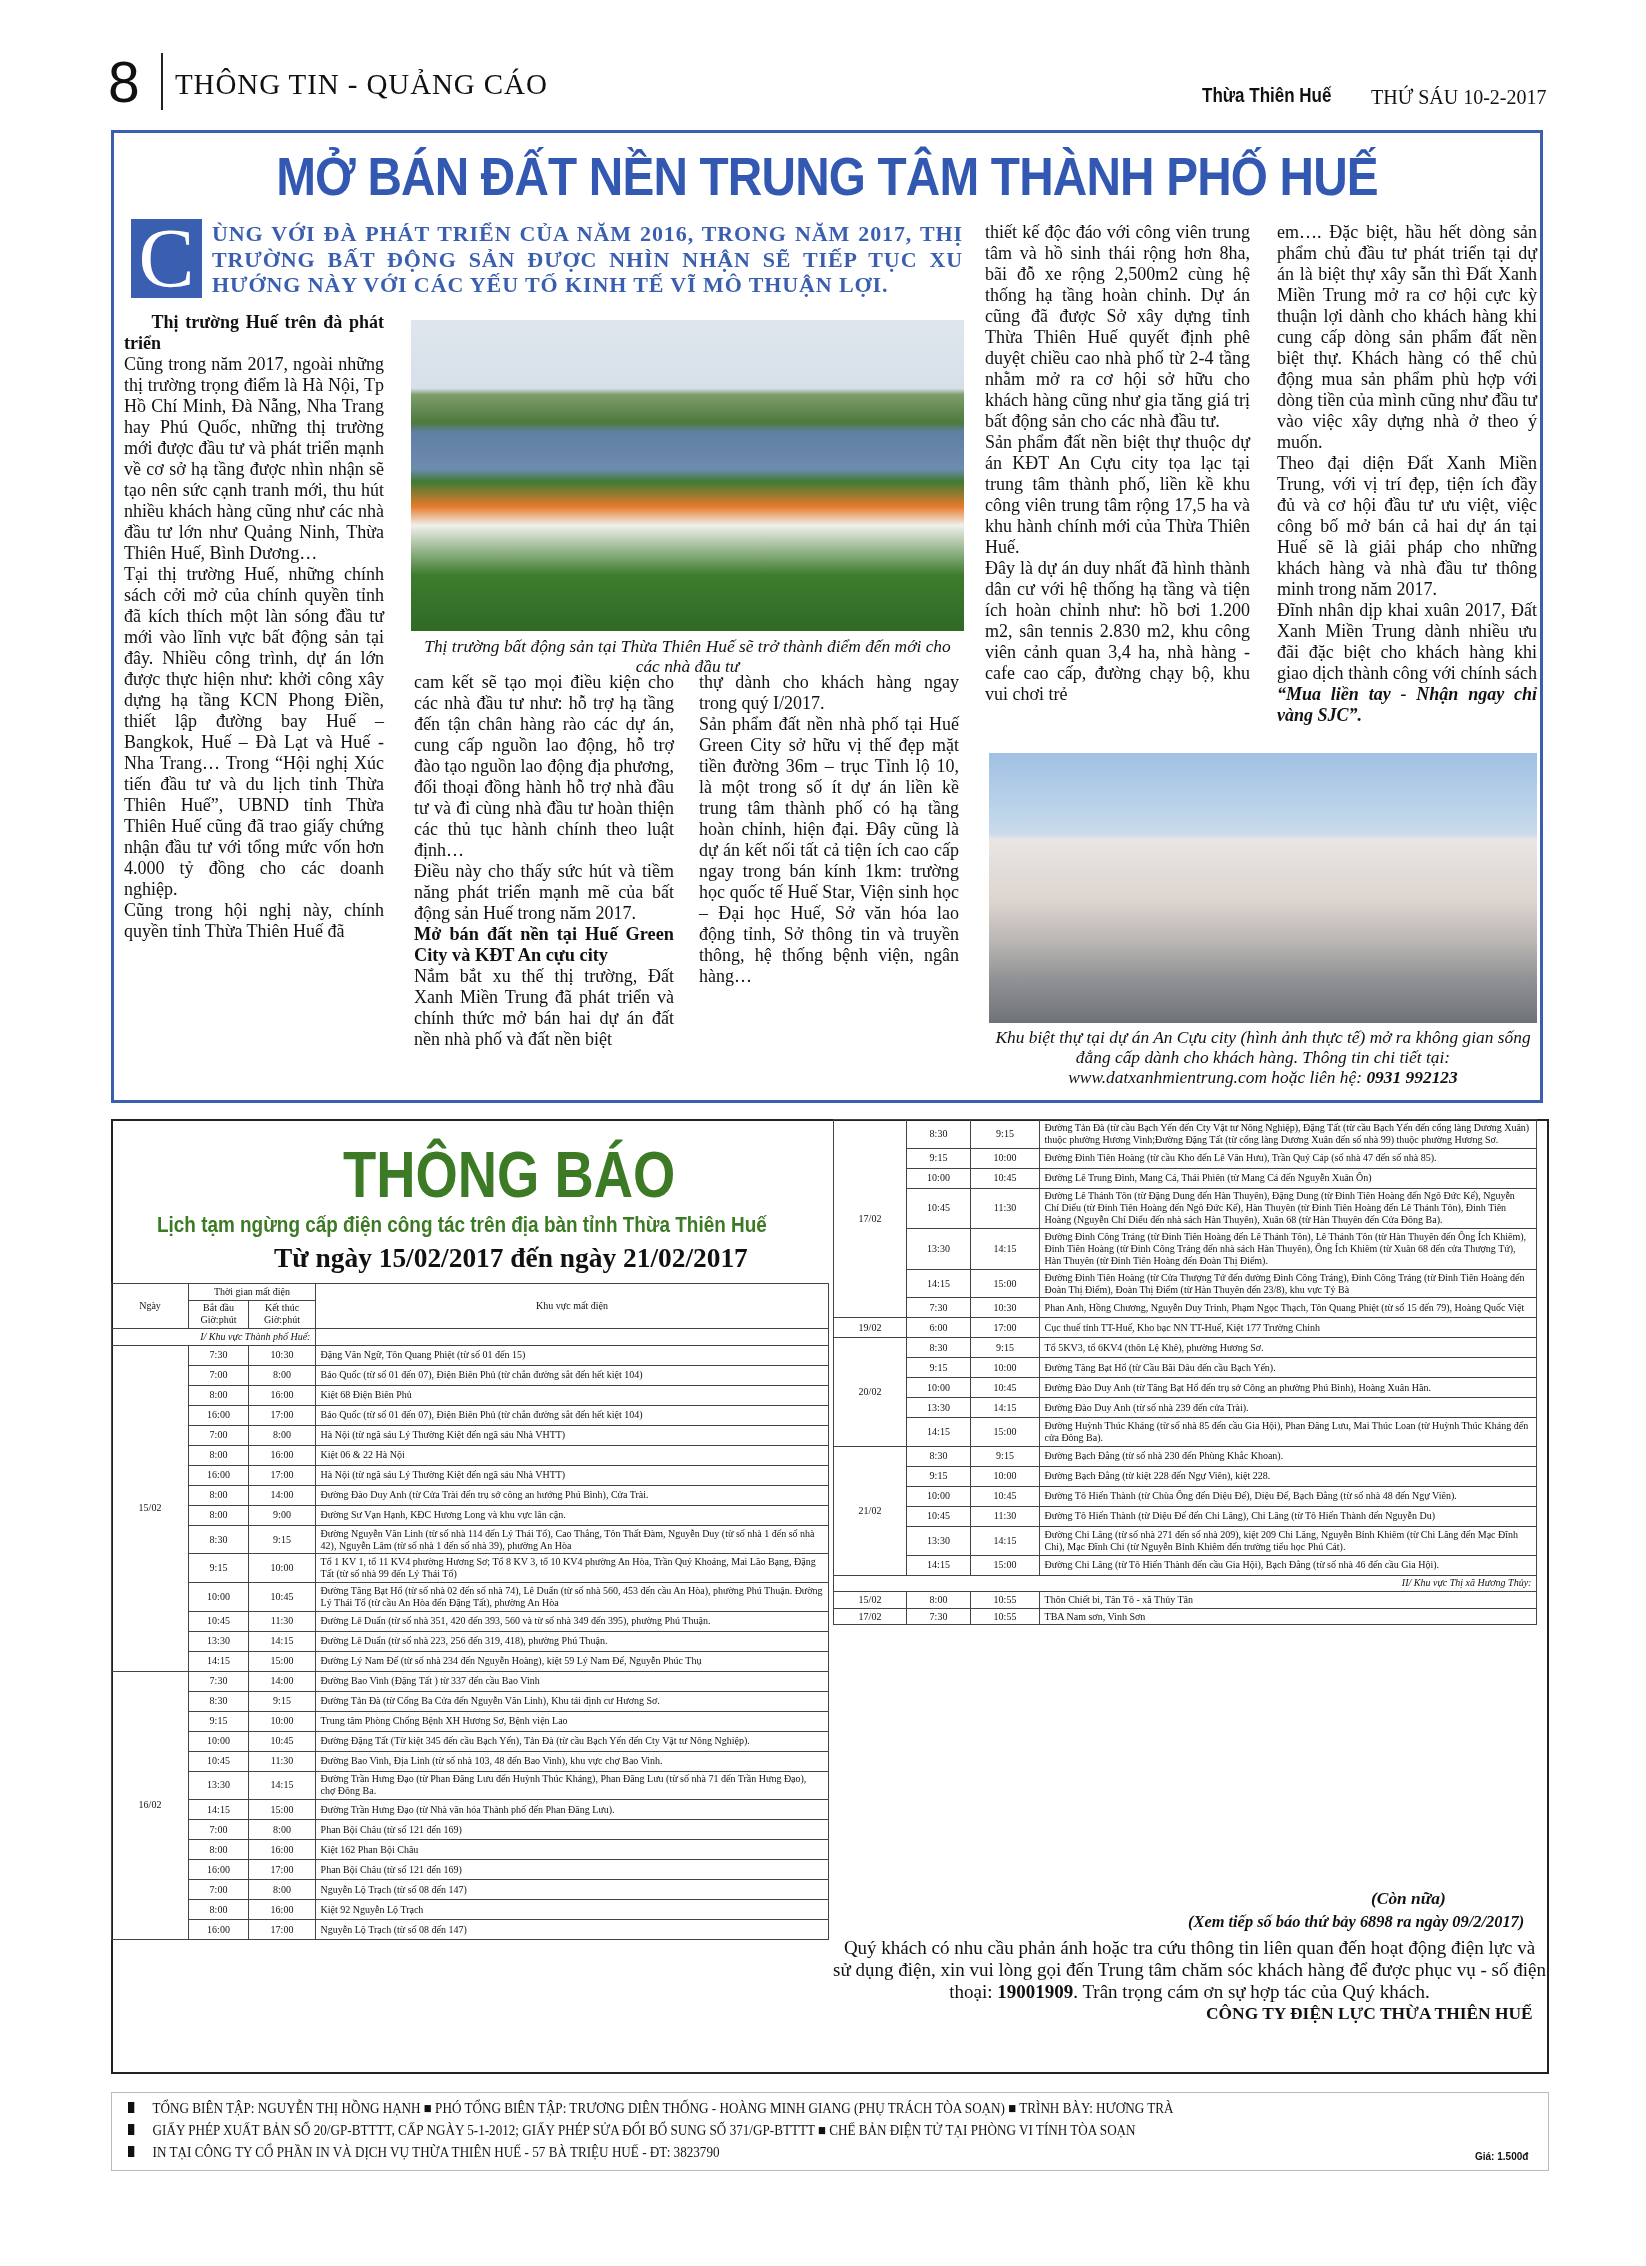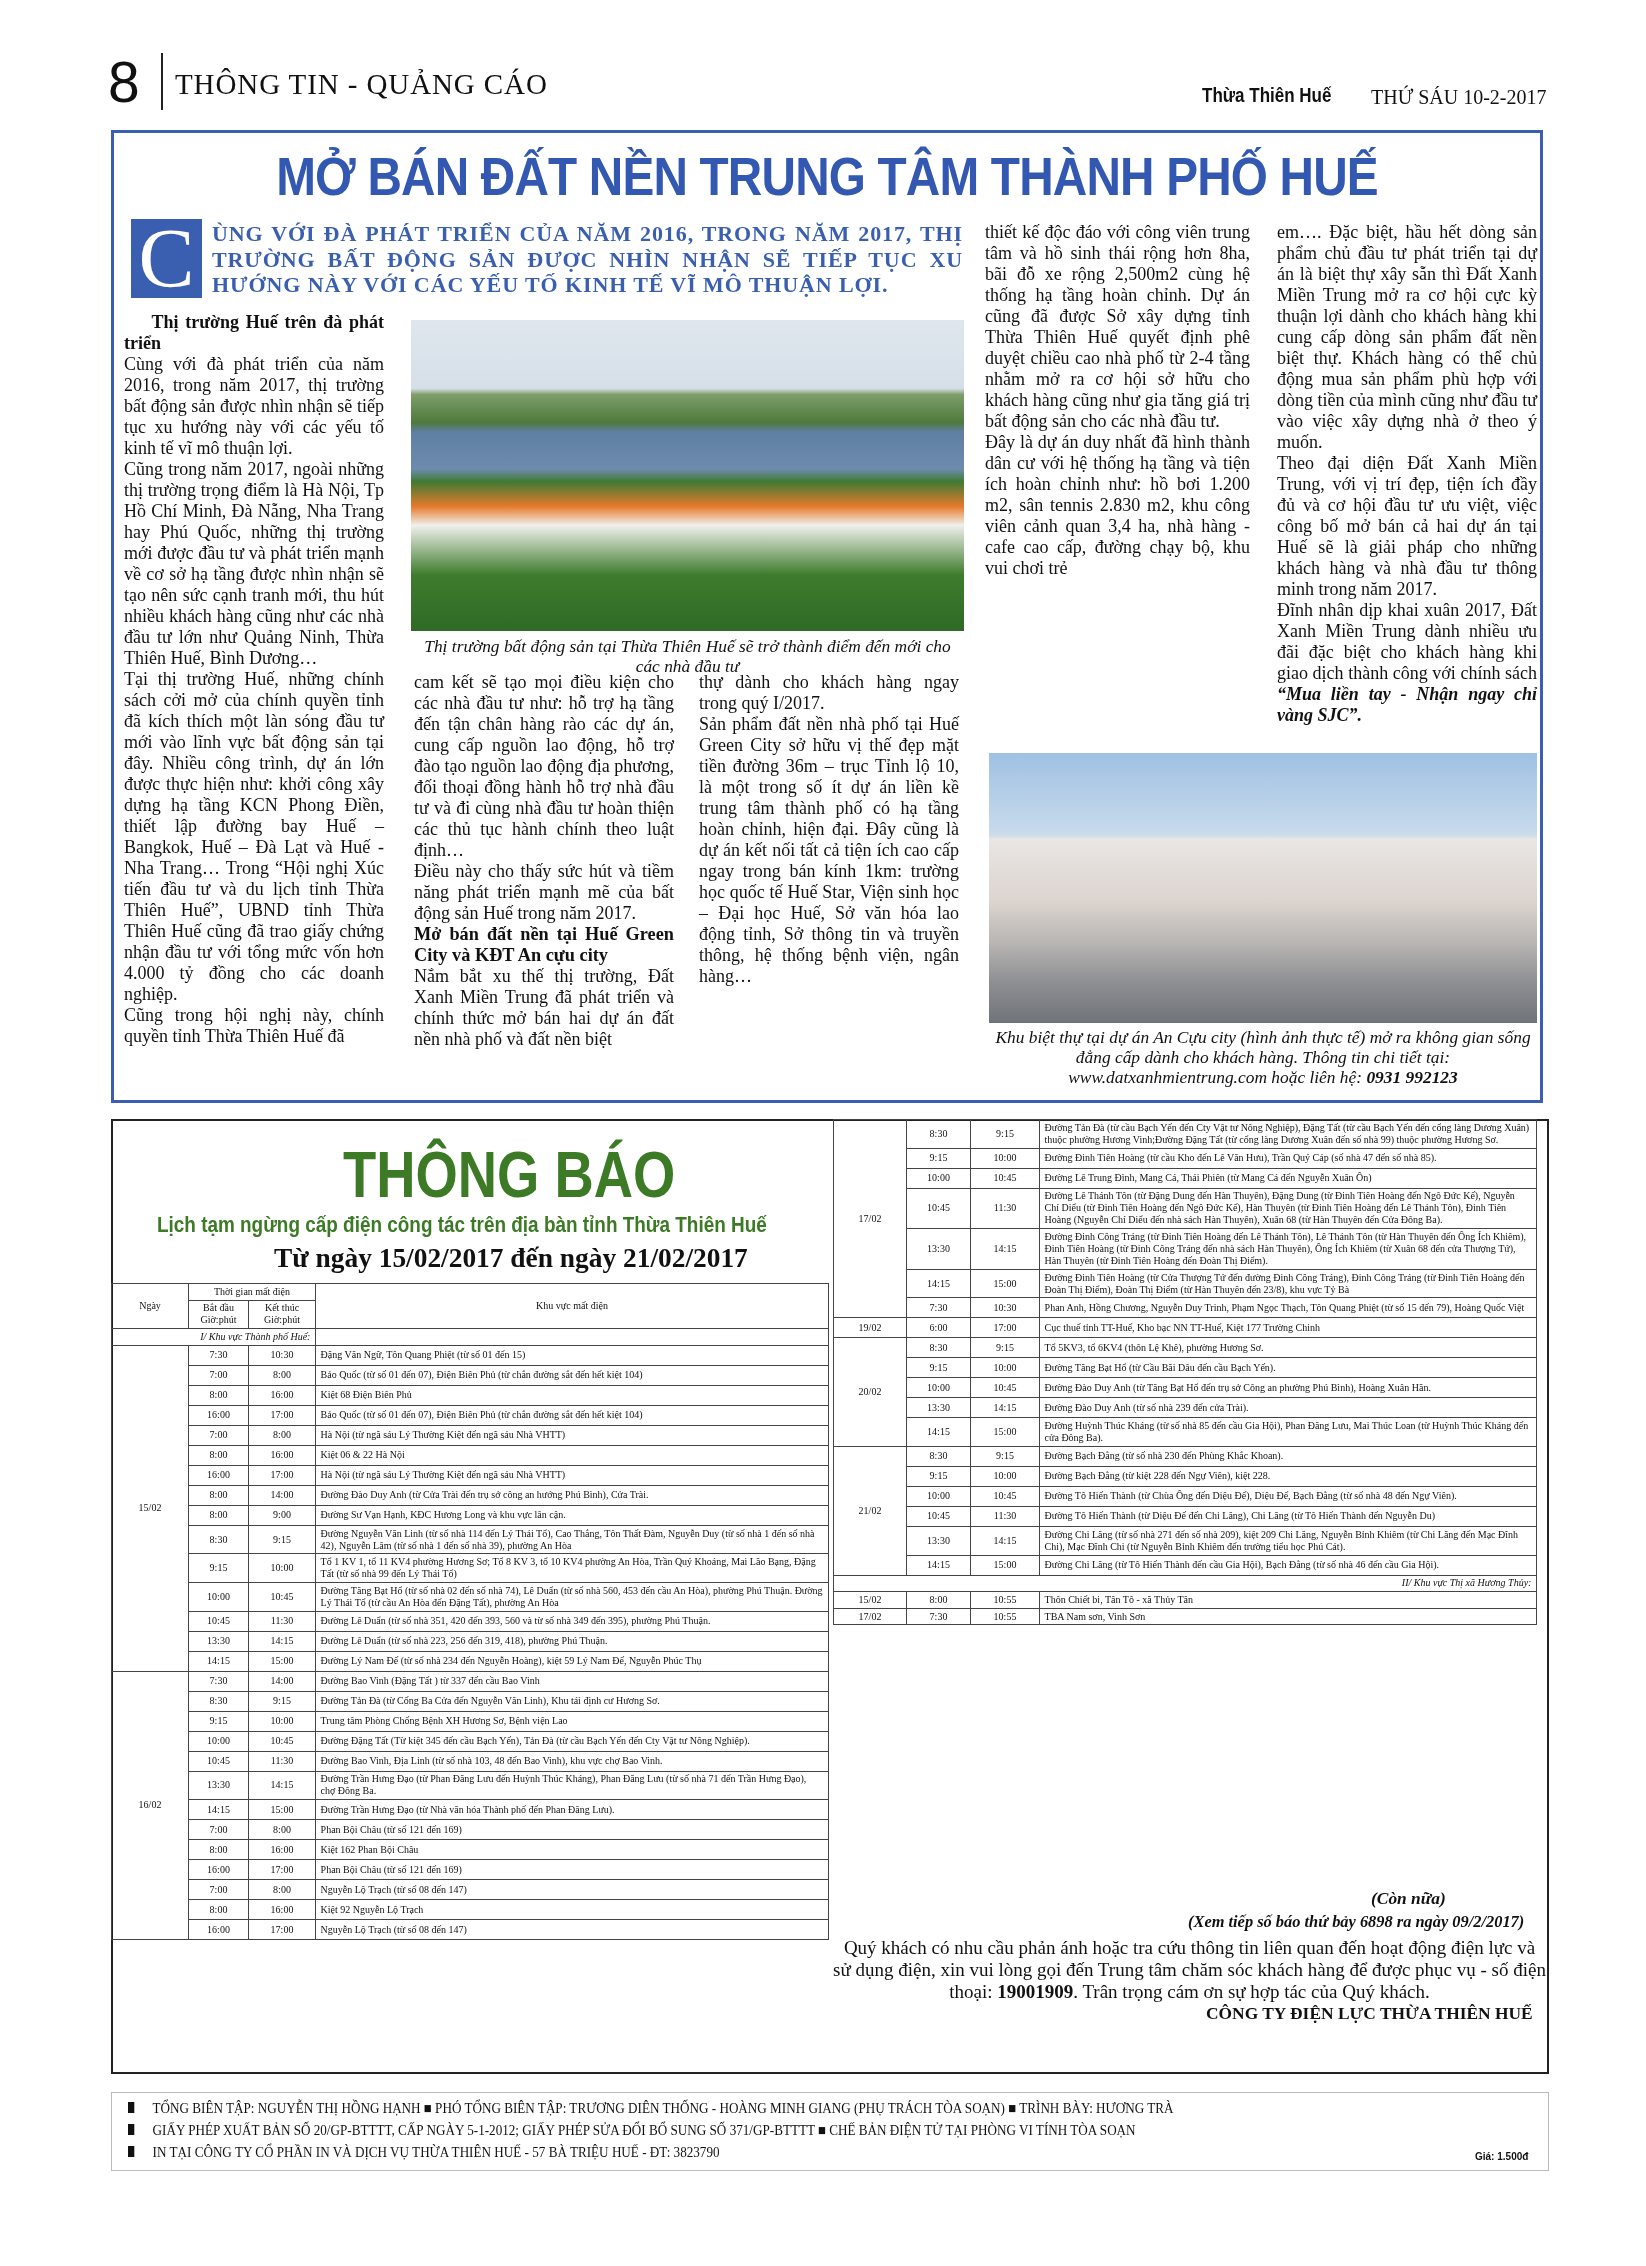--- a/index.html
+++ b/index.html
@@ -56,21 +56,20 @@
 <div class="abs" id="mast-paper">Thừa Thiên Huế</div>
 <div class="abs" id="mast-date">THỨ SÁU 10-2-2017</div>
 
 <div class="abs" id="ad-box"></div>
 <div class="abs" id="headline">MỞ BÁN ĐẤT NỀN TRUNG TÂM THÀNH PHỐ HUẾ</div>
 <div class="abs" id="dropcap">C</div>
 <div class="abs" id="lead">ÙNG VỚI ĐÀ PHÁT TRIỂN CỦA NĂM 2016, TRONG NĂM 2017, THỊ TRƯỜNG BẤT ĐỘNG SẢN ĐƯỢC NHÌN NHẬN SẼ TIẾP TỤC XU HƯỚNG NÀY VỚI CÁC YẾU TỐ KINH TẾ VĨ MÔ THUẬN LỢI.</div>
 
 <div class="abs col" id="col1">
   <b class="sub" style="text-indent:27.4px">Thị trường Huế trên đà phát triển</b>
-  <p>Cùng với đà phát triển của năm 2016, trong năm 2017, thị trường bất động sản được nhìn nhận sẽ tiếp tục xu hướng này với các yếu tố kinh tế vĩ mô thuận lợi.</p>
   <p>Cũng trong năm 2017, ngoài những thị trường trọng điểm là Hà Nội, Tp Hồ Chí Minh, Đà Nẵng, Nha Trang hay Phú Quốc, những thị trường mới được đầu tư và phát triển mạnh về cơ sở hạ tầng được nhìn nhận sẽ tạo nên sức cạnh tranh mới, thu hút nhiều khách hàng cũng như các nhà đầu tư lớn như Quảng Ninh, Thừa Thiên Huế, Bình Dương…</p>
   <p>Tại thị trường Huế, những chính sách cởi mở của chính quyền tỉnh đã kích thích một làn sóng đầu tư mới vào lĩnh vực bất động sản tại đây. Nhiều công trình, dự án lớn được thực hiện như: khởi công xây dựng hạ tầng KCN Phong Điền, thiết lập đường bay Huế – Bangkok, Huế – Đà Lạt và Huế - Nha Trang… Trong “Hội nghị Xúc tiến đầu tư và du lịch tỉnh Thừa Thiên Huế”, UBND tỉnh Thừa Thiên Huế cũng đã trao giấy chứng nhận đầu tư với tổng mức vốn hơn 4.000 tỷ đồng cho các doanh nghiệp.</p>
   <p>Cũng trong hội nghị này, chính quyền tỉnh Thừa Thiên Huế đã</p>
 </div>
 
 <div class="abs" id="photo1"></div>
 <div class="abs" id="cap1">Thị trường bất động sản tại Thừa Thiên Huế sẽ trở thành điểm đến mới cho các nhà đầu tư</div>
 
 <div class="abs col" id="col2">
   <p>cam kết sẽ tạo mọi điều kiện cho các nhà đầu tư như: hỗ trợ hạ tầng đến tận chân hàng rào các dự án, cung cấp nguồn lao động, hỗ trợ đào tạo nguồn lao động địa phương, đối thoại đồng hành hỗ trợ nhà đầu tư và đi cùng nhà đầu tư hoàn thiện các thủ tục hành chính theo luật định…</p>
@@ -79,20 +78,21 @@
   <p>Nắm bắt xu thế thị trường, Đất Xanh Miền Trung đã phát triển và chính thức mở bán hai dự án đất nền nhà phố và đất nền biệt</p>
 </div>
 
 <div class="abs col" id="col3">
   <p>thự dành cho khách hàng ngay trong quý I/2017.</p>
   <p>Sản phẩm đất nền nhà phố tại Huế Green City sở hữu vị thế đẹp mặt tiền đường 36m – trục Tỉnh lộ 10, là một trong số ít dự án liền kề trung tâm thành phố có hạ tầng hoàn chỉnh, hiện đại. Đây cũng là dự án kết nối tất cả tiện ích cao cấp ngay trong bán kính 1km: trường học quốc tế Huế Star, Viện sinh học – Đại học Huế, Sở văn hóa lao động tỉnh, Sở thông tin và truyền thông, hệ thống bệnh viện, ngân hàng…</p>
 </div>
 
 <div class="abs col" id="col4">
   <p>thiết kế độc đáo với công viên trung tâm và hồ sinh thái rộng hơn 8ha, bãi đỗ xe rộng 2,500m2 cùng hệ thống hạ tầng hoàn chỉnh. Dự án cũng đã được Sở xây dựng tỉnh Thừa Thiên Huế quyết định phê duyệt chiều cao nhà phố từ 2-4 tầng nhằm mở ra cơ hội sở hữu cho khách hàng cũng như gia tăng giá trị bất động sản cho các nhà đầu tư.</p>
+  <p>Sản phẩm đất nền biệt thự thuộc dự án KĐT An Cựu city tọa lạc tại trung tâm thành phố, liền kề khu công viên trung tâm rộng 17,5 ha và khu hành chính mới của Thừa Thiên Huế.</p>
   <p>Đây là dự án duy nhất đã hình thành dân cư với hệ thống hạ tầng và tiện ích hoàn chỉnh như: hồ bơi 1.200 m2, sân tennis 2.830 m2, khu công viên cảnh quan 3,4 ha, nhà hàng - cafe cao cấp, đường chạy bộ, khu vui chơi trẻ</p>
 </div>
 
 <div class="abs col" id="col5">
   <p>em…. Đặc biệt, hầu hết dòng sản phẩm chủ đầu tư phát triển tại dự án là biệt thự xây sẵn thì Đất Xanh Miền Trung mở ra cơ hội cực kỳ thuận lợi dành cho khách hàng khi cung cấp dòng sản phẩm đất nền biệt thự. Khách hàng có thể chủ động mua sản phẩm phù hợp với dòng tiền của mình cũng như đầu tư vào việc xây dựng nhà ở theo ý muốn.</p>
   <p>Theo đại diện Đất Xanh Miền Trung, với vị trí đẹp, tiện ích đầy đủ và cơ hội đầu tư ưu việt, việc công bố mở bán cả hai dự án tại Huế sẽ là giải pháp cho những khách hàng và nhà đầu tư thông minh trong năm 2017.</p>
   <p><span>Đĩnh nhân dịp khai xuân 2017, Đất Xanh Miền Trung dành nhiều ưu đãi đặc biệt cho khách hàng khi giao dịch thành công với chính sách </span><b><i>“Mua liền tay - Nhận ngay chỉ vàng SJC”.</i></b></p>
 </div>
 
 <div class="abs" id="photo2"></div>

